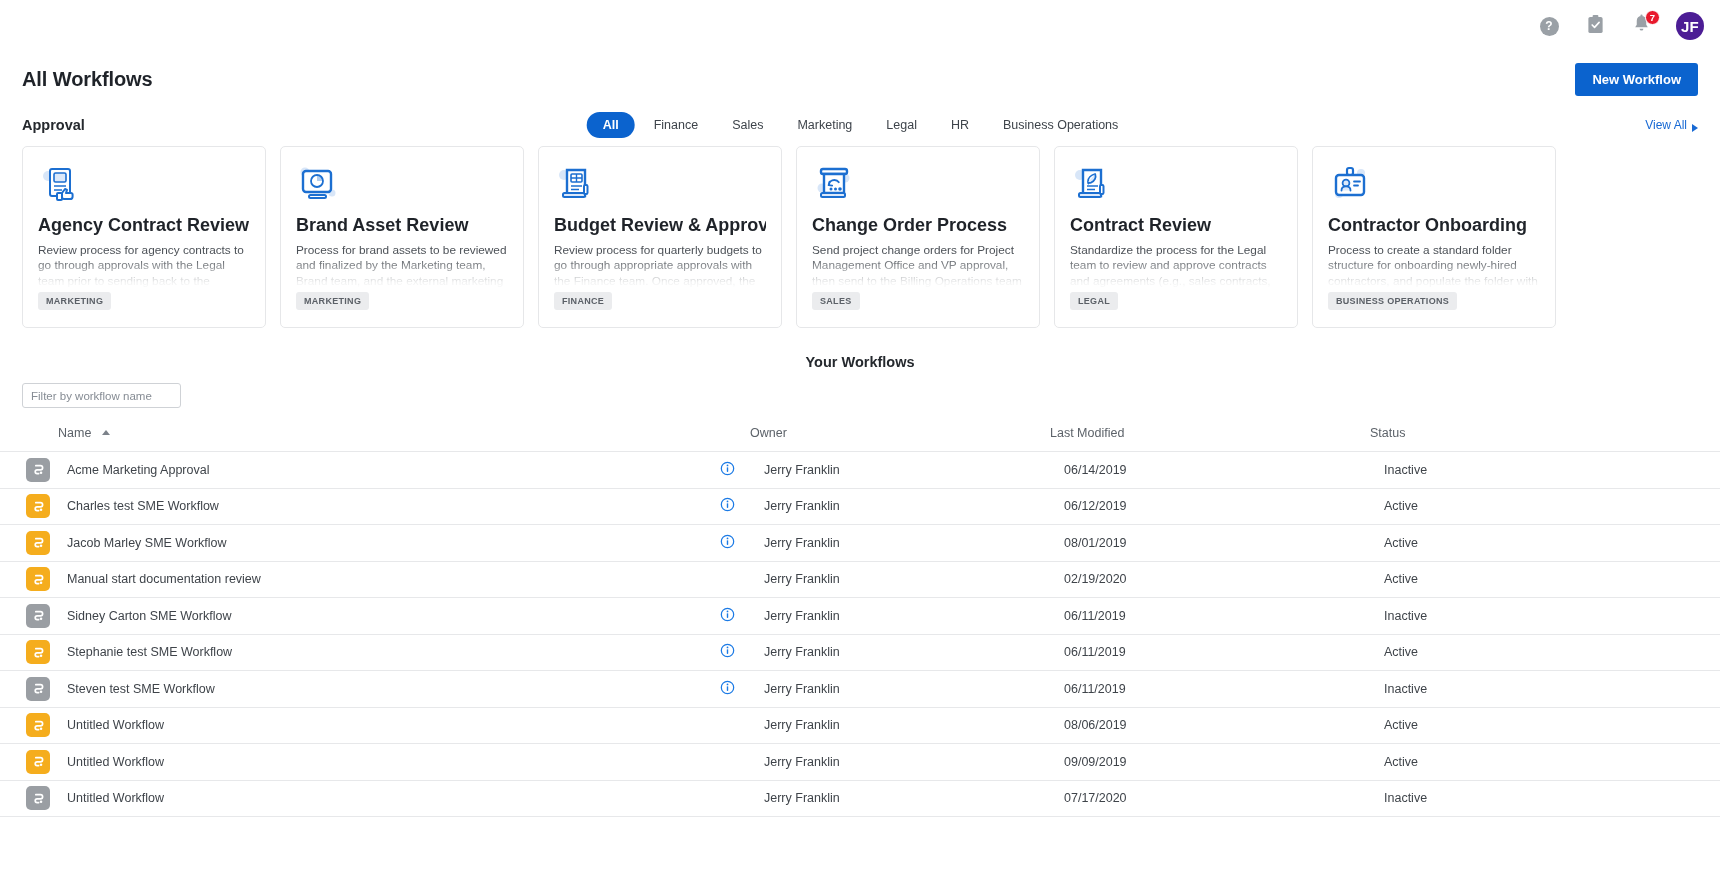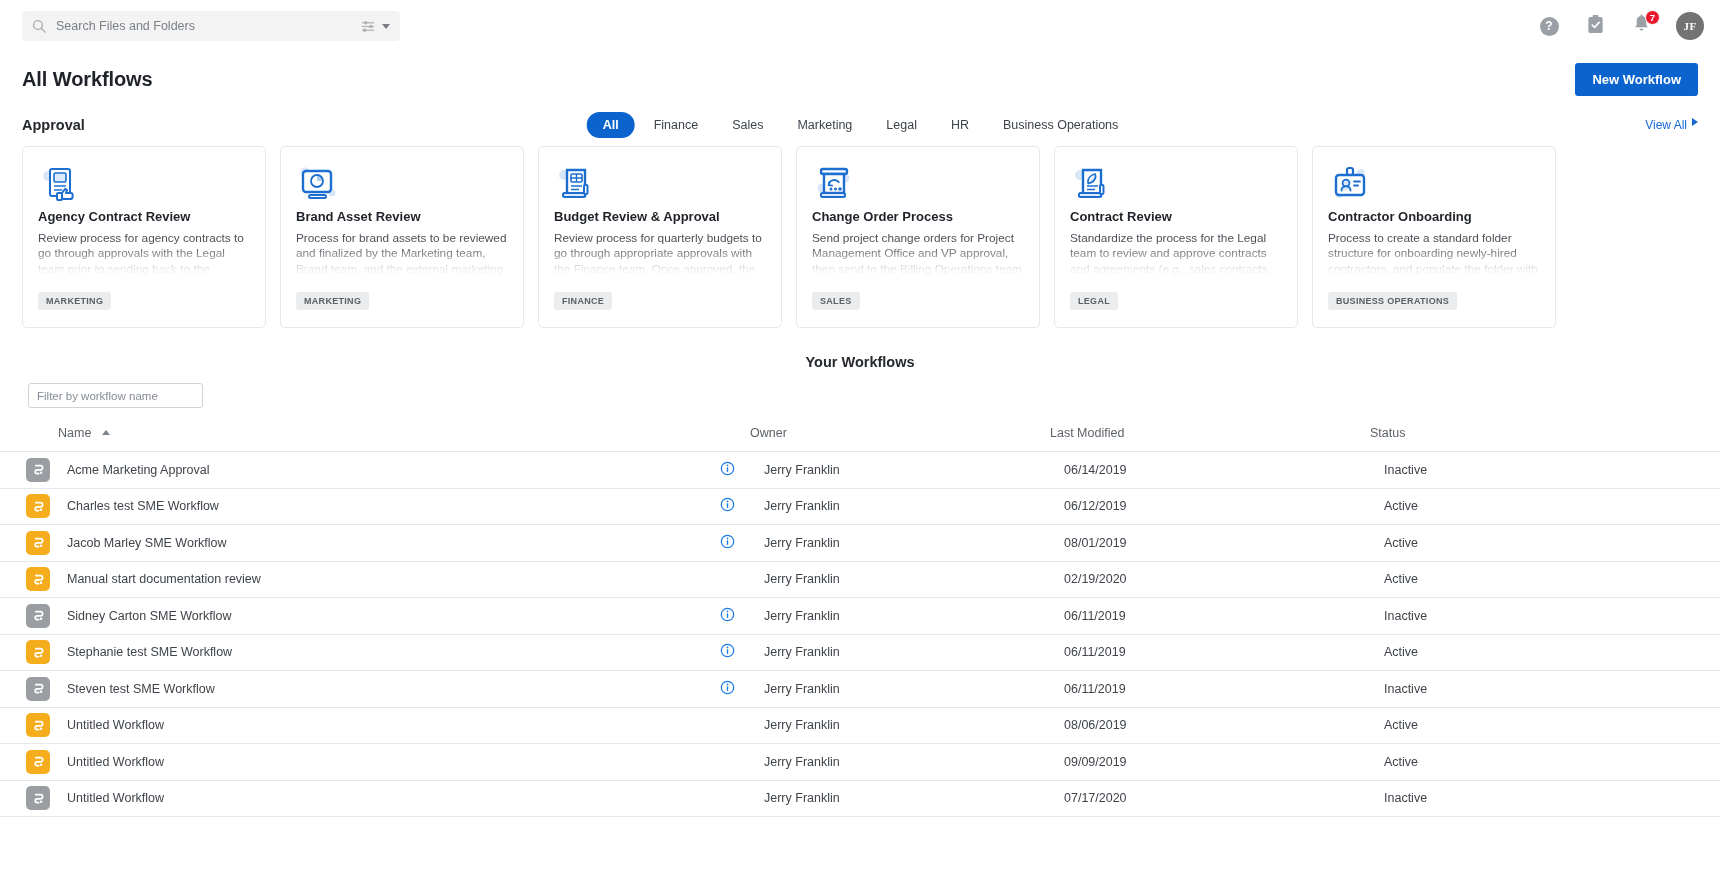--- a/index.html
+++ b/index.html
@@ -56,25 +56,24 @@
   .badge {
     position: absolute; top: -5px; right: -8px;
     min-width: 15px; height: 15px; padding: 0 3px;
     background: #e8192c; color: #fff; border-radius: 8px;
     font-size: 9.5px; font-weight: bold;
     display: flex; align-items: center; justify-content: center;
     border: 1.5px solid #fff;
   }
   .avatar {
     width: 28px; height: 28px; border-radius: 50%;
-    background: #737373; color: #fff;
-    font-size: 11px; font-weight: bold; letter-spacing: .3px;
+    background: #4c1d95; color: #fff;
+    font-size: 15px; font-weight: bold; letter-spacing: .3px;
     display: flex; align-items: center; justify-content: center;
     cursor: pointer;
-    font-family: Liberation Serif, serif;
   }
 
   
   .page-head {
     display: flex; align-items: center; justify-content: space-between;
     padding: 8px 22px 0 22px;
     height: 46px;
   }
   .page-title { font-size: 20px; font-weight: bold; color: #1f2329; letter-spacing: -.1px; }
   .btn-primary {
@@ -98,21 +97,21 @@
   }
   .tab {
     font-size: 12.5px; color: #3e444b;
     padding: 6px 15px; border-radius: 13px;
     cursor: pointer; white-space: nowrap;
   }
   .tab.active { background: #0b63ce; color: #fff; font-weight: bold; padding: 6px 16px; }
   .view-all {
     position: absolute; right: 22px;
     font-size: 12px; color: #1769d4; cursor: pointer;
-    display: flex; align-items: flex-start; gap: 5px; font-weight: 500;
+    display: flex; align-items: flex-end; gap: 5px; font-weight: 500;
   }
   .chev-right {
     width: 0; height: 0;
     border-top: 4px solid transparent; border-bottom: 4px solid transparent;
     border-left: 6px solid #1769d4;
   }
 
   
   .cards {
     display: flex; gap: 14px;
@@ -125,22 +124,22 @@
     background: #fff;
     border: 1px solid #e6e7e9;
     border-radius: 5px;
     padding: 14px 15px 0 15px;
     position: relative;
     overflow: hidden;
     cursor: pointer;
   }
   .card-icon { height: 48px; display: flex; align-items: center; }
   .card-title {
-    font-size: 13px; font-weight: bold; color: #1f2329;
-    white-space: nowrap; overflow: hidden;
+    font-size: 18px; font-weight: bold; color: #1f2329;
+    margin-top: 6px; white-space: nowrap; overflow: hidden;
   }
   .card-desc-wrap { position: relative; height: 48px; margin-top: 7px; overflow: hidden; }
   .card-desc {
     font-size: 11.8px; line-height: 15.4px; color: #4c5157;
   }
   .card-desc-wrap::after {
     content: ""; position: absolute; left: 0; right: 0; bottom: 0; height: 34px;
     background: linear-gradient(to bottom, rgba(255,255,255,0) 0%, rgba(255,255,255,.92) 75%, #fff 100%);
     pointer-events: none;
   }
@@ -149,22 +148,22 @@
     background: #ebecee; color: #5a6views; color: #5b6067;
     font-size: 9px; font-weight: bold; letter-spacing: .3px;
     padding: 4px 8px; border-radius: 3px;
     white-space: nowrap;
   }
 
   
   .yw-head { padding: 26px 22px 0 22px; }
   .yw-title { font-size: 14.5px; font-weight: bold; color: #25292e; text-align: center; }
   .filter-input {
-    margin: 13px 22px 0 28px;
-    width: 175px; height: 25px;
+    margin: 13px 22px 0 22px;
+    width: 159px; height: 25px;
     border: 1px solid #cfd2d6; border-radius: 3px;
     padding: 0 8px;
     font-family: "Liberation Sans", sans-serif;
     font-size: 11.5px; color: #4c5157;
     outline: none;
   }
   .filter-input::placeholder { color: #868c94; }
 
   table.wf { width: 100%; border-collapse: collapse; margin-top: 18px; }
   table.wf th {
@@ -198,40 +197,20 @@
   th.c-mod, td.c-mod { padding-left: 14px; }
   th.c-status, td.c-status { padding-left: 14px; }
 </style>
 </head>
 <body>
 
 
 
 
 <div class="topbar">
-  <div class="search-wrap">
-    <span class="search-icon">
-      <svg viewBox="0 0 16 16" width="14" height="14">
-          <circle cx="6.8" cy="6.8" r="5" fill="none" stroke="#6b7178" stroke-width="1.5"></circle>
-          <line x1="10.5" y1="10.5" x2="15" y2="15" stroke="#6b7178" stroke-width="1.5" stroke-linecap="round"></line>
-        </svg>
-    </span>
-    <input class="search-input" placeholder="Search Files and Folders" style="">
-    <span class="filter-icon">
-      <svg viewBox="0 0 16 14" width="15" height="13">
-        <line x1="1" y1="3" x2="14" y2="3" stroke="#6b7178" stroke-width="1.3"></line>
-        <line x1="1" y1="7" x2="14" y2="7" stroke="#6b7178" stroke-width="1.3"></line>
-        <line x1="1" y1="11" x2="14" y2="11" stroke="#6b7178" stroke-width="1.3"></line>
-        <circle cx="5" cy="3" r="1.9" fill="#6b7178"></circle>
-        <circle cx="10.5" cy="7" r="1.9" fill="#6b7178"></circle>
-        <circle cx="4" cy="11" r="1.9" fill="#6b7178"></circle>
-      </svg>
-    </span>
-    <span class="caret-down"></span>
-  </div>
 
   <div class="topbar-right">
     <div class="ti">
       <span class="help-circle">?</span>
     </div>
     <div class="ti">
       <span>
         <svg viewBox="0 0 20 22" width="19" height="21">
           <rect x="2.5" y="3" width="15" height="17" rx="2" fill="#9aa0a6"></rect>
           <rect x="7" y="1" width="6" height="4" rx="1" fill="#9aa0a6"></rect>

